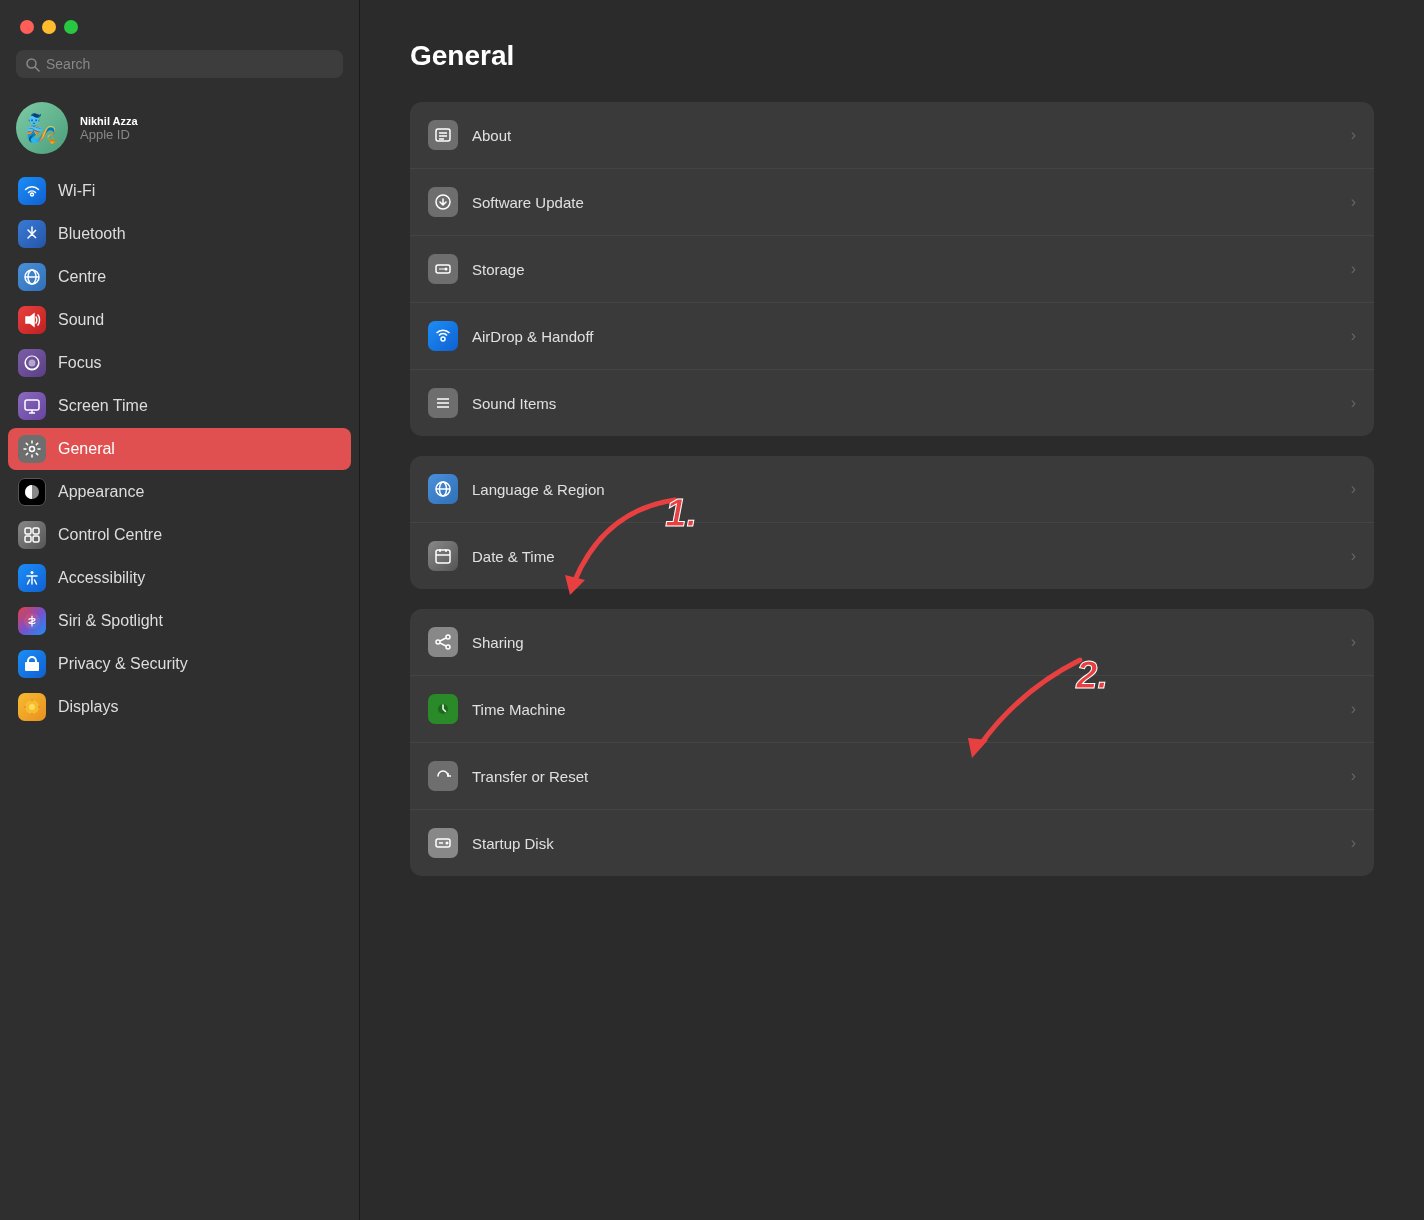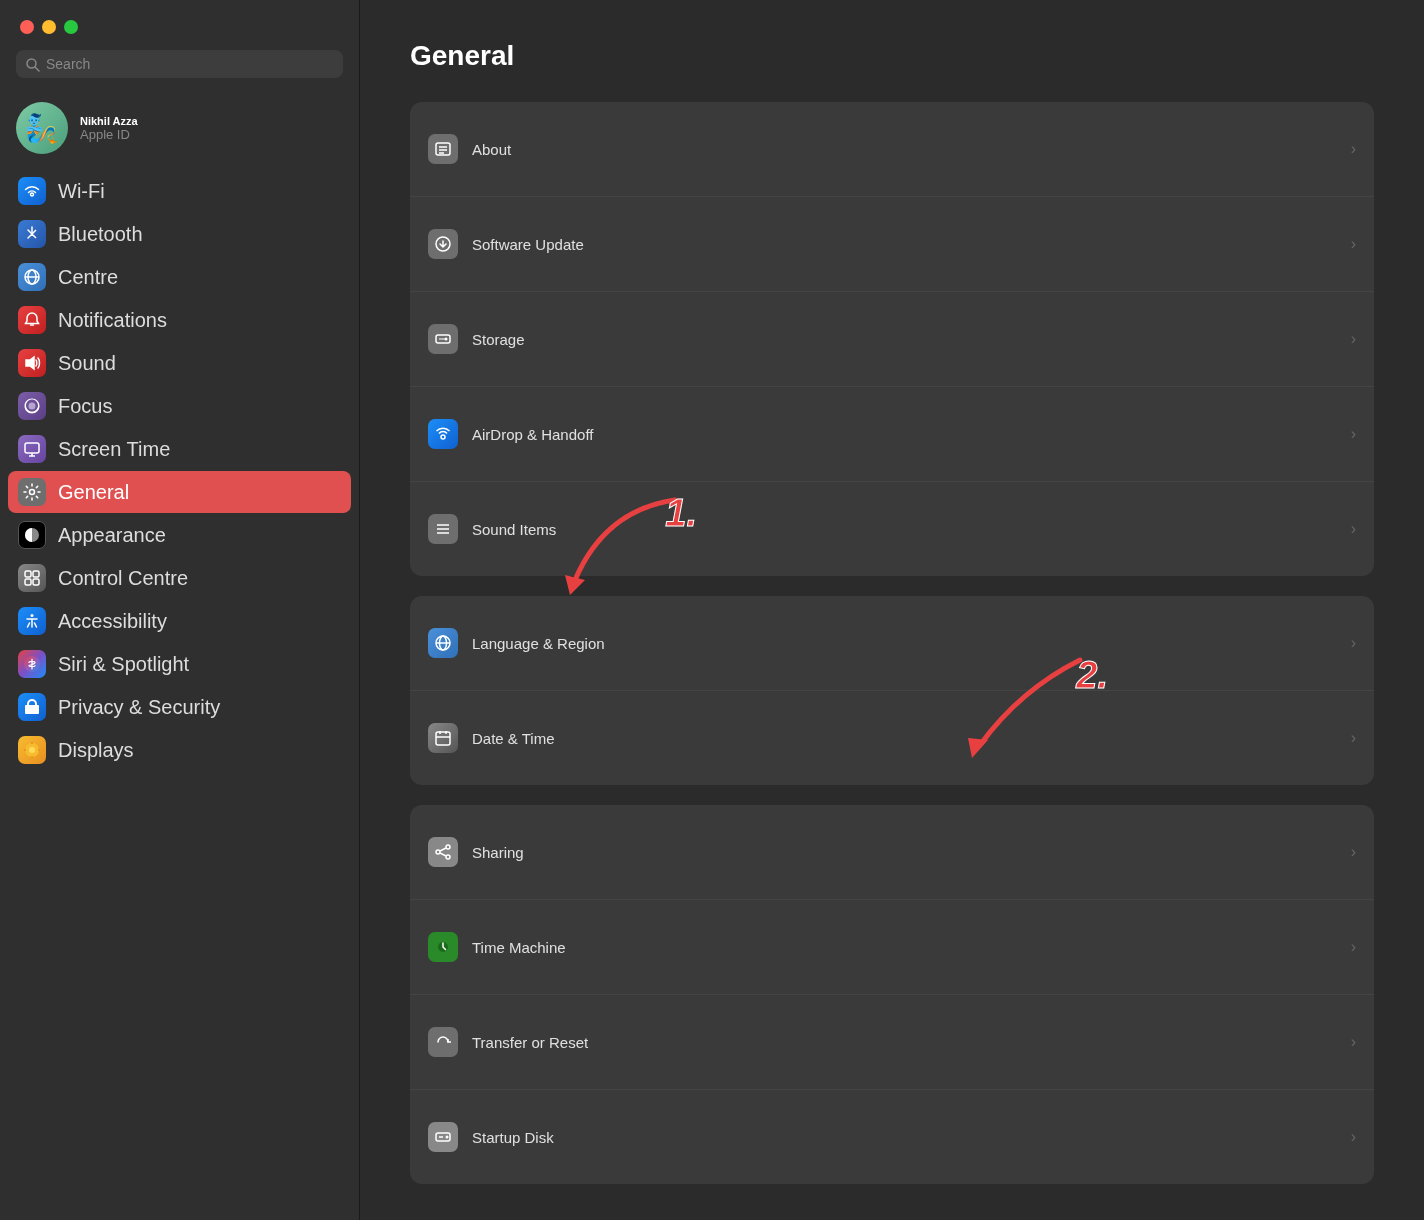--- a/index.html
+++ b/index.html
@@ -106,21 +106,21 @@
     .sidebar-scroll::-webkit-scrollbar { display: none; }
 
     .sidebar-item {
       display: flex;
       align-items: center;
       gap: 12px;
       padding: 7px 10px;
       border-radius: 8px;
       cursor: pointer;
       color: #ddd;
-      font-size: 20px;
+      font-size: 16px;
       margin-bottom: 1px;
     }
 
     .sidebar-item.active {
       background: #e05050;
       color: #fff;
     }
 
     .sidebar-item .item-icon {
       width: 28px;
@@ -172,21 +172,21 @@
       background: #3a3a3a;
       border-radius: 12px;
       margin-bottom: 20px;
       overflow: hidden;
     }
 
     .settings-row {
       display: flex;
       align-items: center;
       gap: 14px;
-      padding: 32px 18px;
+      padding: 18px 18px;
       cursor: pointer;
       border-bottom: 1px solid #444;
       position: relative;
     }
 
     .settings-row:last-child {
       border-bottom: none;
     }
 
     .settings-row-icon {
@@ -277,29 +277,20 @@
       <div class="item-icon icon-network">
         <svg width="18" height="18" viewBox="0 0 18 18" fill="none" stroke="white" stroke-width="1.5">
             <circle cx="9" cy="9" r="7"></circle>
             <ellipse cx="9" cy="9" rx="4" ry="7"></ellipse>
             <line x1="2" y1="9" x2="16" y2="9"></line>
           </svg>
       </div>
       <span class="sidebar-item-label">Centre</span>
     </div>
 
-    <div class="sidebar-item">
-      <div class="item-icon icon-notifications">
-        <svg width="18" height="18" viewBox="0 0 18 18" fill="none" stroke="white" stroke-width="1.5">
-            <path d="M9 2a5 5 0 00-5 5v3l-1.5 2.5h13L14 10V7a5 5 0 00-5-5z"></path>
-            <line x1="7.5" y1="14" x2="10.5" y2="14" stroke-linecap="round"></line>
-          </svg>
-      </div>
-      <span class="sidebar-item-label">Notifications</span>
-    </div>
 
     <div class="sidebar-item">
       <div class="item-icon icon-sound">
         <svg width="18" height="18" viewBox="0 0 18 18" fill="none" stroke="white" stroke-width="1.5">
             <polygon points="3,6 7,6 11,3 11,15 7,12 3,12" fill="white"></polygon>
             <path d="M13 6c1 1 1 5 0 6M15 4c2 2 2 8 0 10" stroke-linecap="round"></path>
           </svg>
       </div>
       <span class="sidebar-item-label">Sound</span>
     </div>

